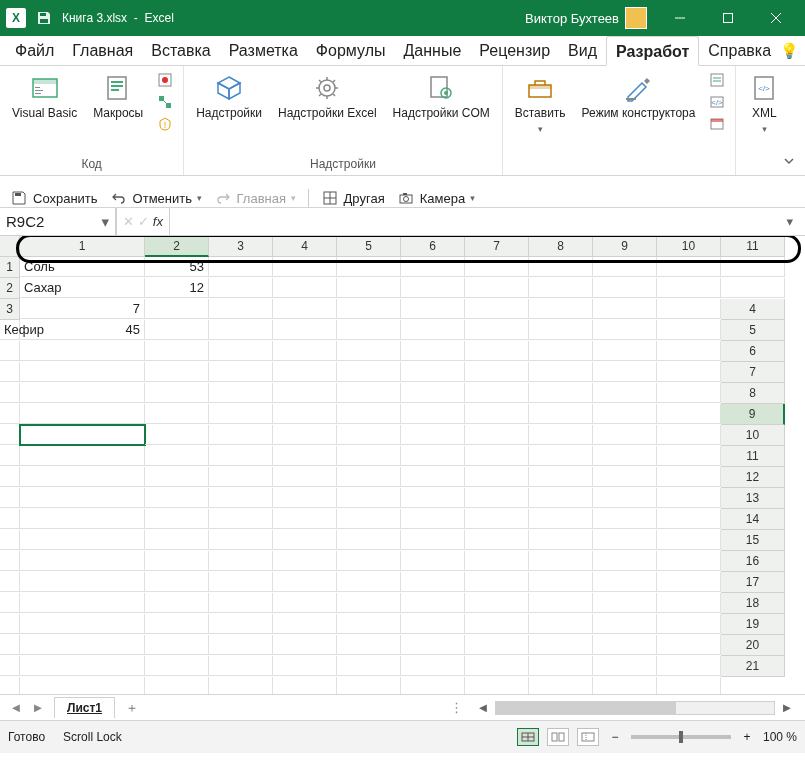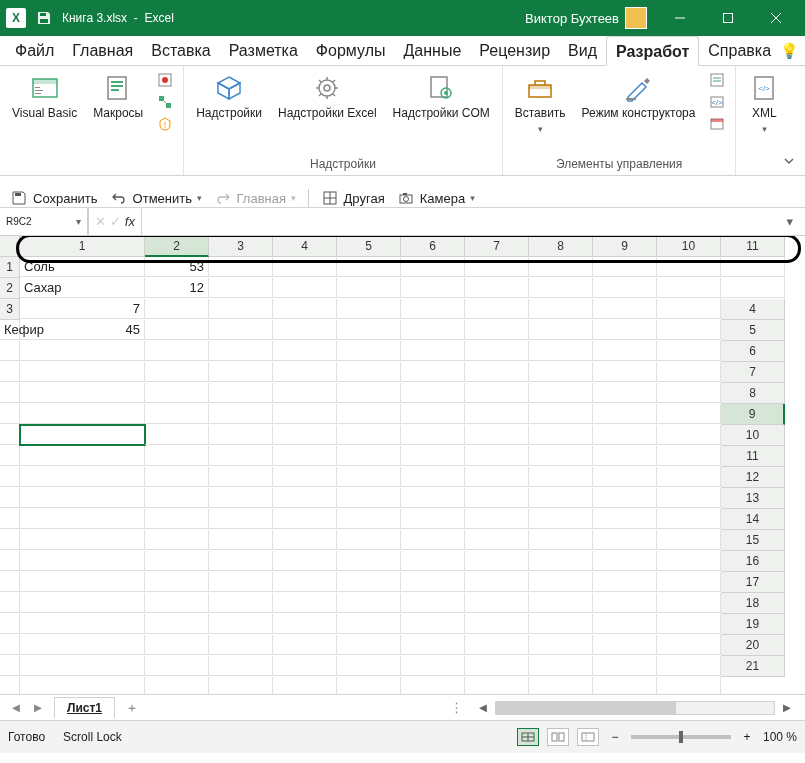--- a/index.html
+++ b/index.html
@@ -36,21 +36,21 @@
   .ribbon-collapse { position: absolute; right: 6px; bottom: 4px; width: 20px; height: 20px; display: flex; align-items: center; justify-content: center; color: #666; }
 
   
   .qat { height: 32px; display: flex; align-items: flex-end; gap: 12px; padding: 0 10px; border-bottom: 1px solid #d4d4d4; }
   .qatbtn { display: flex; align-items: center; gap: 5px; font-size: 13px; cursor: pointer; }
   .qatbtn.disabled { color: #a0a0a0; }
   .qatbtn .qicon { width: 18px; height: 18px; display: flex; align-items: center; justify-content: center; }
 
   
   .fbar { height: 28px; display: flex; align-items: stretch; border-bottom: 1px solid #cfcfcf; }
-  .namebox { width: 88px; display: flex; align-items: center; padding: 0 6px; border-right: 1px solid #cfcfcf; font-size: 10px; }
+  .namebox { width: 116px; display: flex; align-items: center; padding: 0 6px; border-right: 1px solid #cfcfcf; font-size: 15px; }
   .namebox .dd { margin-left: auto; color: #666; }
   .fx-tools { display: flex; align-items: center; gap: 4px; padding: 0 6px; color: #999; border-right: 1px solid #cfcfcf; }
   .fx-tools .fx { font-style: italic; color: #333; }
   .formula-input { flex: 1; padding: 0 6px; display: flex; align-items: center; }
   .formula-input .dd { margin-left: auto; color: #666; padding-right: 6px; }
 
   
   .sheet { position: relative; height: 458px; overflow: hidden; }
   .grid { display: grid; grid-template-columns: 20px 125px repeat(10, 64px); }
   .colhead, .rowhead, .corner { background: #eef1ee; border: 1px solid #d0d0d0; border-top: none; border-left: none; font-size: 12px; display: flex; align-items: center; justify-content: center; height: 21px; color: #333; }
@@ -196,20 +196,21 @@
             </svg>
         </div>
         <div class="smallbtn">
           <svg width="16" height="16">
               <path d="M8 2 L3 5 v4 c0 3 2 5 5 5 s5-2 5-5 V5 z" fill="none" stroke="#e90"></path>
               <text x="8" y="12" font-size="9" text-anchor="middle" fill="#e90">!</text>
             </svg>
         </div>
       </div>
     </div>
+    <div class="glabel">Код</div>
   </div>
 
   <div class="rgroup">
     <div class="controls">
       <div class="rbtn">
         <div class="ricon">
           <svg width="30" height="30" viewBox="0 0 30 30">
               <polygon points="15,4 26,10 15,16 4,10" fill="none" stroke="#48c" stroke-width="1.5"></polygon>
               <polygon points="4,10 15,16 15,26 4,20" fill="none" stroke="#48c" stroke-width="1.5"></polygon>
               <polygon points="26,10 15,16 15,26 26,20" fill="none" stroke="#48c" stroke-width="1.5"></polygon>
@@ -288,21 +289,20 @@
             </svg>
         </div>
         <div class="smallbtn">
           <svg width="16" height="16">
               <rect x="2" y="3" width="12" height="10" fill="none" stroke="#888"></rect>
               <rect x="2" y="3" width="12" height="3" fill="#d33" opacity=".6"></rect>
             </svg>
         </div>
       </div>
     </div>
-    <div class="glabel">Элементы управления</div>
   </div>
 
   <div class="rgroup" style="border-right:none">
     <div class="controls">
       <div class="rbtn">
         <div class="ricon">
           <svg width="30" height="30" viewBox="0 0 30 30">
               <rect x="6" y="4" width="18" height="22" fill="none" stroke="#888" stroke-width="1.5"></rect>
               <text x="15" y="18" font-size="8" text-anchor="middle" fill="#48c">&lt;/&gt;</text>
             </svg>

